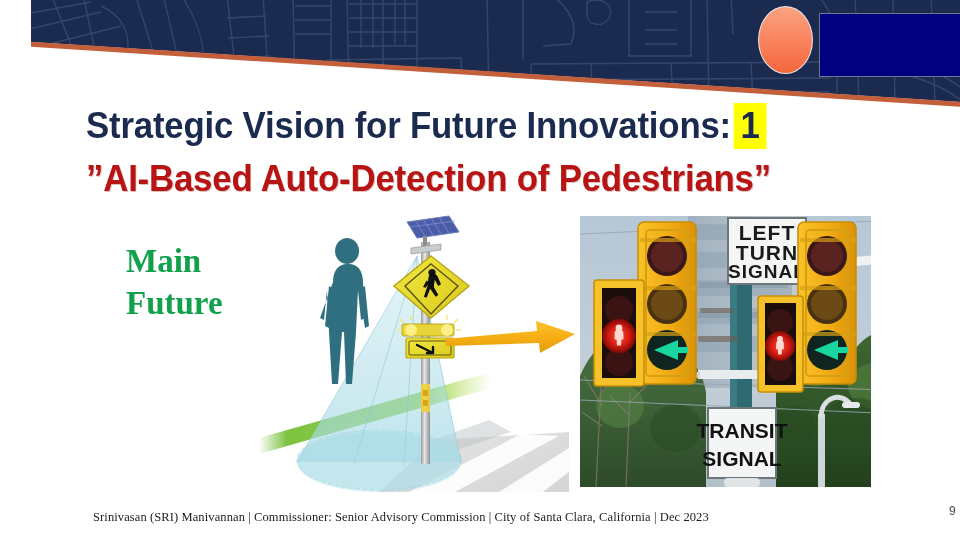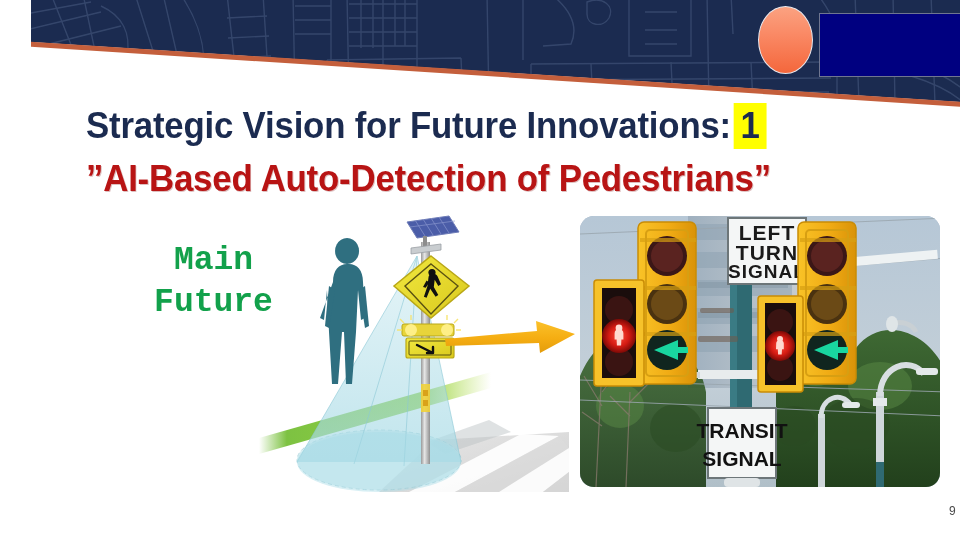--- a/index.html
+++ b/index.html
@@ -54,36 +54,35 @@
     color:#b81414;letter-spacing:-.2px;
     font-family:"Liberation Sans Narrow","Liberation Sans",sans-serif;
     transform:scaleX(.94);transform-origin:left top;
     white-space:nowrap;
     text-shadow:1px 1px 0 rgba(120,0,0,.25);
   }
 
   
   .main-streets{
     position:absolute;left:95px;top:240px;width:175px;
-    text-align:center;
     font-size:33px;line-height:42px;font-weight:bold;
     color:#12a14b;
-    font-family:Liberation Mono, monospace;
+    font-family:Liberation Serif, serif;
   }
 
   
   .illus{position:absolute;left:228px;top:214px;width:310px;height:278px;}
 
   
   .arrow{position:absolute;left:410px;top:312px;width:140px;height:48px;}
 
   
   .photo{
-    position:absolute;left:549px;top:216px;width:360px;height:271px;
-    overflow:hidden;background:#9fb3c6;border-radius:14px;
+    position:absolute;left:549px;top:216px;width:291px;height:271px;
+    overflow:hidden;background:#9fb3c6;
   }
   .photo svg{display:block;}
 
   
   .footer{
     position:absolute;left:62px;top:510px;
     font-family:"Liberation Serif","DejaVu Serif",serif;
     font-size:12.5px;color:#1c1c1c;white-space:nowrap;
     letter-spacing:.1px;
   }
@@ -424,15 +423,16 @@
         </g>
       </g>
 
       <g fill="#6f5a4a" opacity=".55">
         <rect x="120" y="92" width="34" height="5" rx="2"></rect>
         <rect x="118" y="120" width="40" height="6" rx="2"></rect>
       </g>
     </svg>
   </div>
 
+  <div class="footer">Srinivasan (SRI) Manivannan  |  Commissioner: Senior Advisory Commission  |  City of Santa Clara, California  |  Dec 2023</div>
   <div class="pagenum">9</div>
 
 </div>
 
 </body></html>

